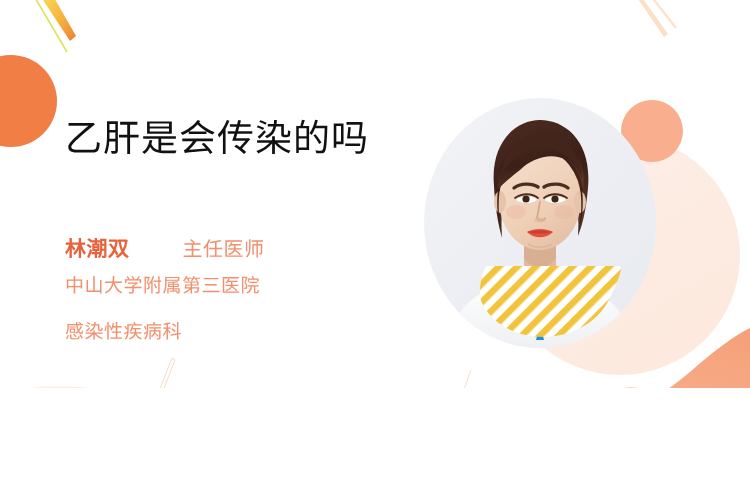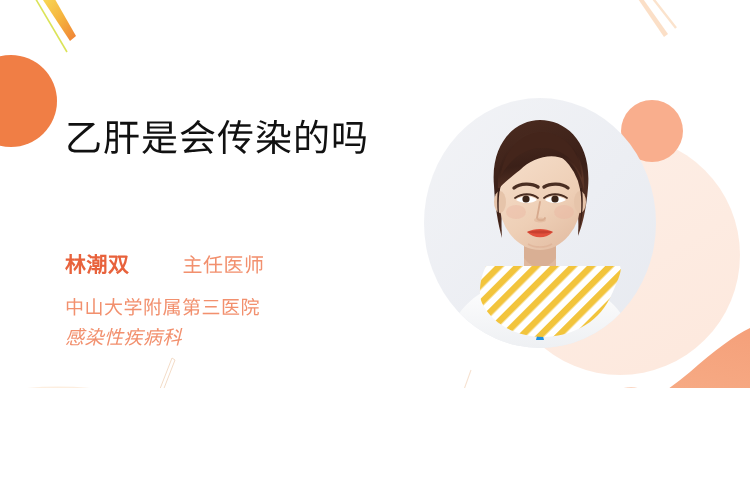--- a/index.html
+++ b/index.html
@@ -39,21 +39,21 @@
     line-height: 1.2;
     font-weight: 500;
     letter-spacing: 1px;
     color: #111111;
     white-space: nowrap;
   }
 
   .doctor-block {
     position: absolute;
     left: 65px;
-    top: 248px;
+    top: 232px;
   }
   .doctor-line-1 {
     display: flex;
     align-items: baseline;
     gap: 13px;
     white-space: nowrap;
   }
   .doctor-name {
     font-size: 21px;
     font-weight: bold;
@@ -68,22 +68,22 @@
     margin-left: 40px;
   }
   .doctor-hospital,
   .doctor-dept {
     font-size: 19px;
     font-weight: normal;
     color: #f2906e;
     letter-spacing: 0.5px;
     white-space: nowrap;
   }
-  .doctor-hospital { margin-top: 14px; }
-  .doctor-dept { margin-top: 3px; font-style: italic; }
+  .doctor-hospital { margin-top: 8px; }
+  .doctor-dept { margin-top: 19px; }
 
   
   .portrait {
     position: absolute;
     left: 424px;
     top: 98px;
     width: 232px;
     height: 250px;
   }
   .portrait-svg {

